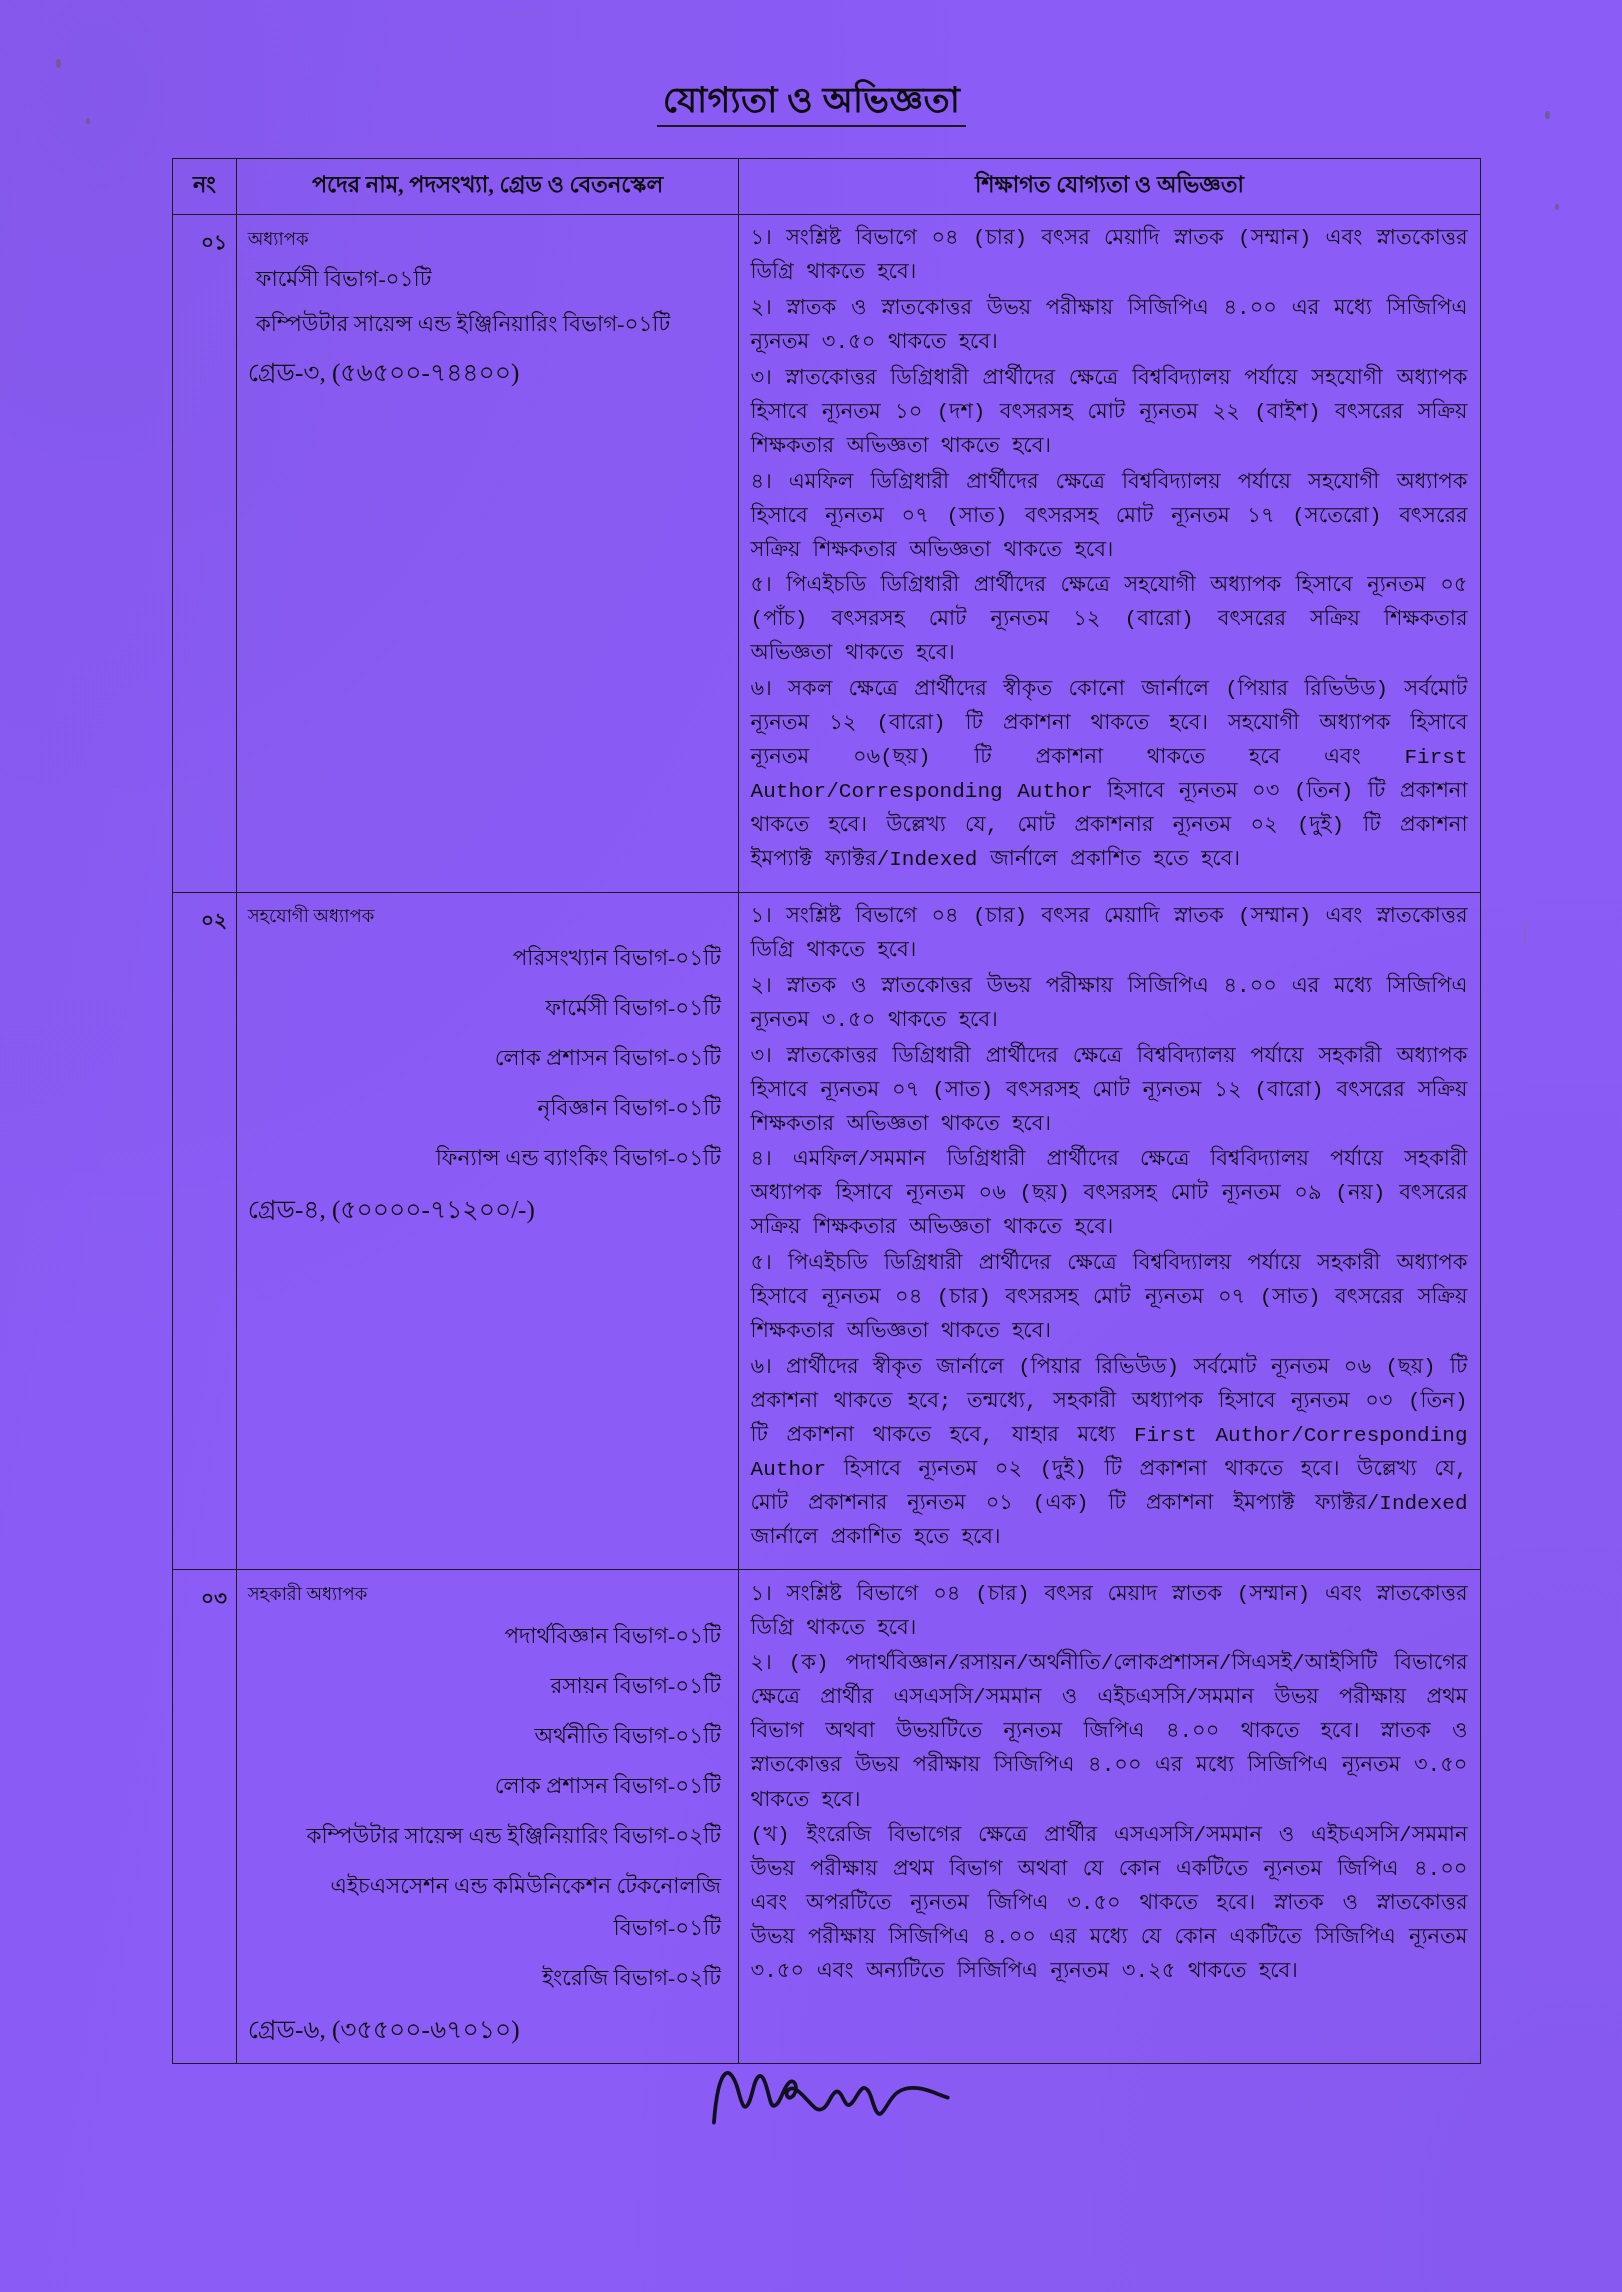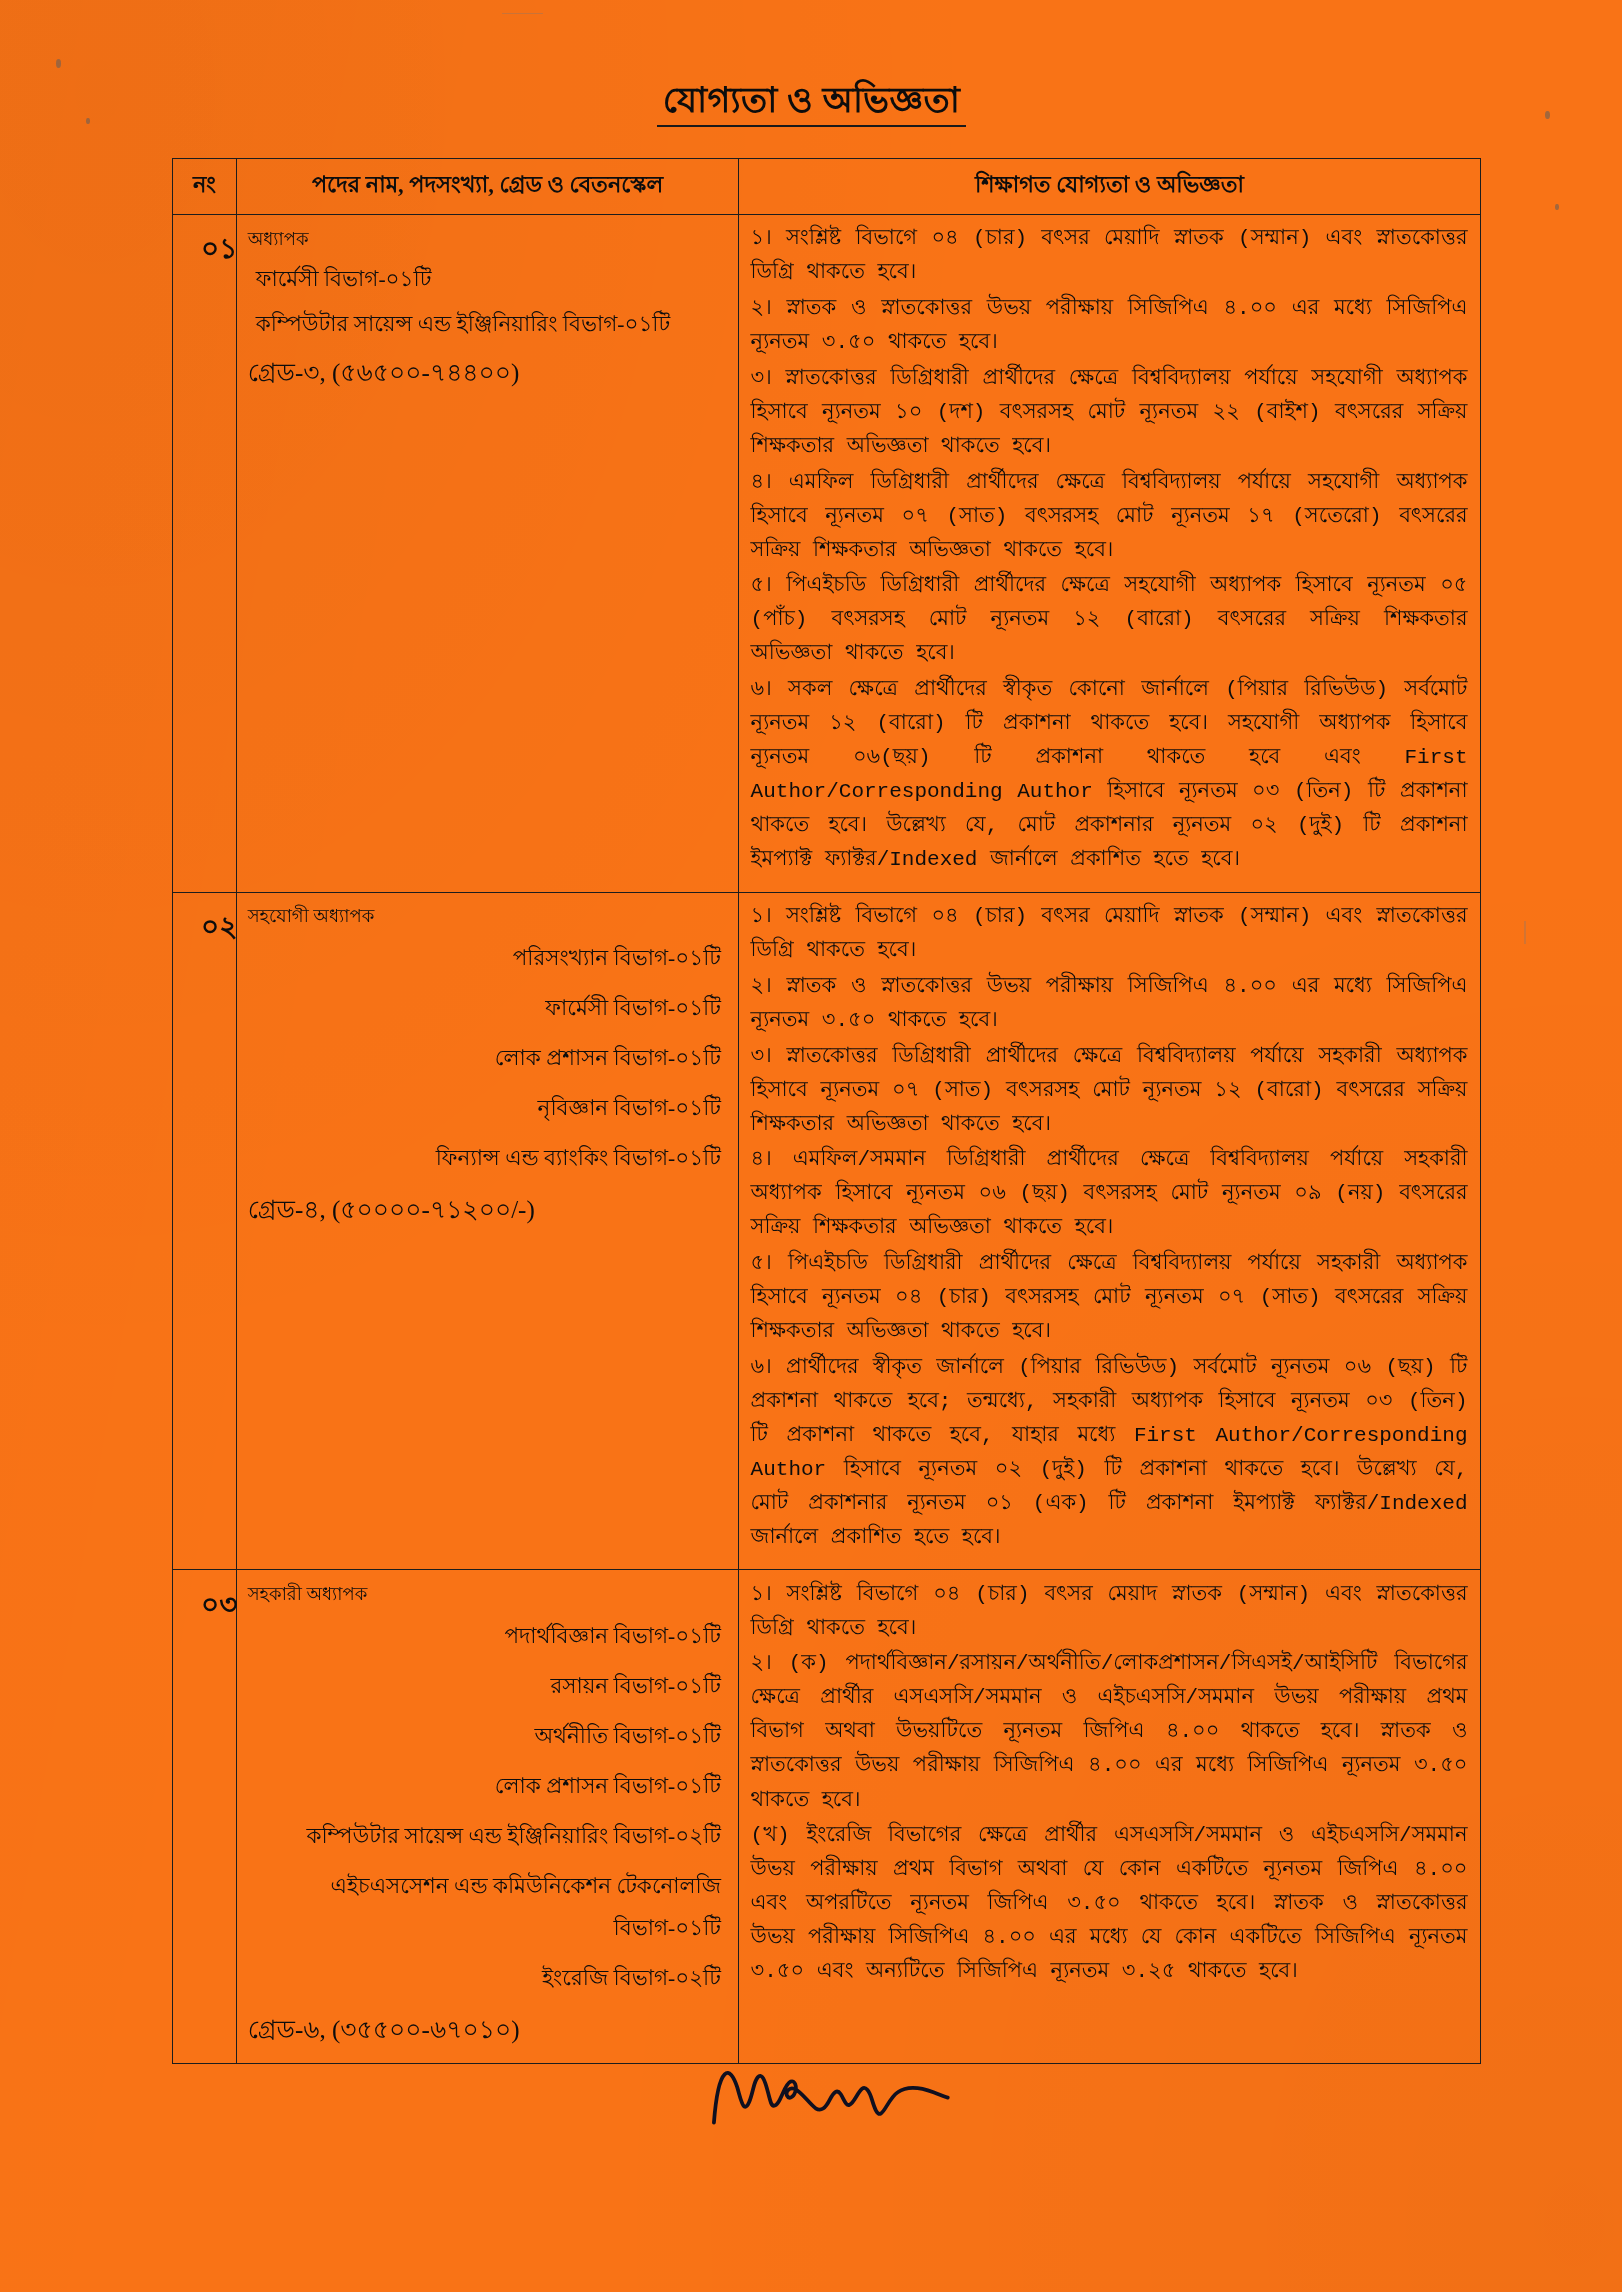--- a/index.html
+++ b/index.html
@@ -13,21 +13,21 @@
     position: relative;
     font-family: "Liberation Serif", "DejaVu Serif", serif;
     color: #0d0d0d;
     overflow: hidden;
   }
 
   
   .page {
     position: absolute;
     inset: 0;
-    background: #f97316;
+    background: #8b5cf6;
   }
 
   .scan-noise {
     position: absolute;
     inset: 0;
     pointer-events: none;
     background:
       radial-gradient(ellipse at 6% 4%, rgba(0,0,0,0.035), rgba(0,0,0,0) 42%),
       radial-gradient(ellipse at 97% 97%, rgba(0,0,0,0.03), rgba(0,0,0,0) 45%),
       linear-gradient(100deg, rgba(0,0,0,0.012) 0%, rgba(0,0,0,0) 28%);
@@ -78,21 +78,21 @@
     font-weight: 700;
     padding: 8px 5.4px 9.9px 5.4px;
     vertical-align: middle;
   }
   col.c-no    { width: 64px; }
   col.c-post  { width: 502px; }
   col.c-qual  { width: 742px; }
 
   td.cell-no {
     text-align: left;
-    font-size: 28px;
+    font-size: 20px;
     font-weight: 700;
     padding-top: 12.5px;
     padding-left: 28px;
   }
 
   
   .post-title {
     font-size: 18px;
     font-weight: 400;
     line-height: 1.5;

